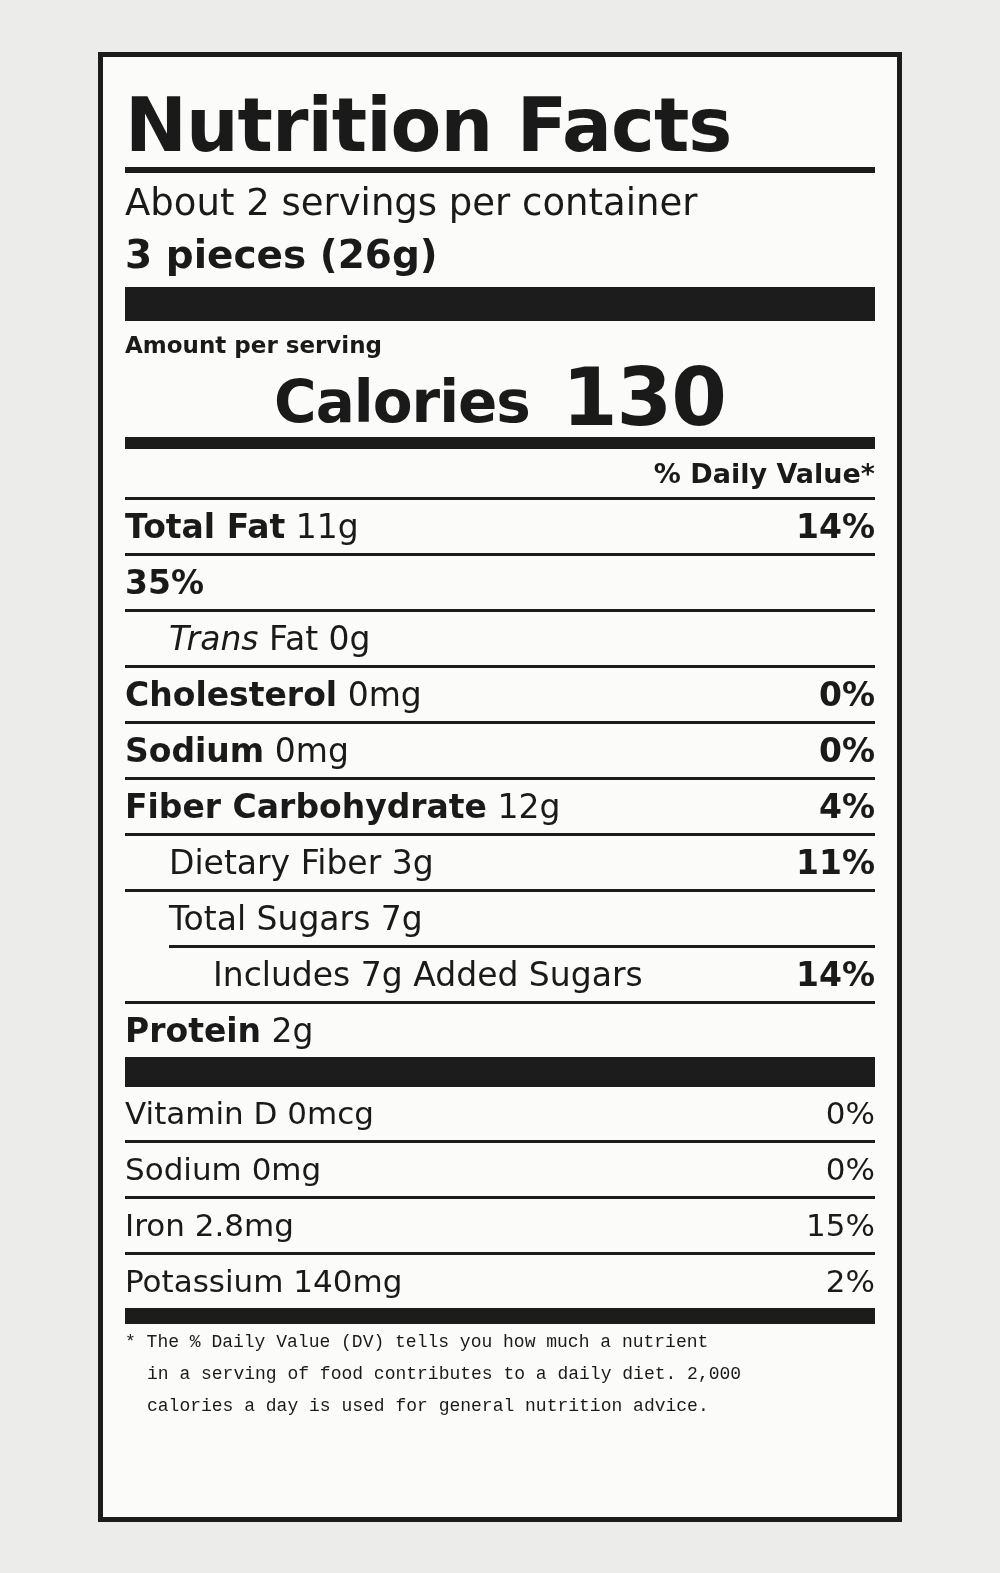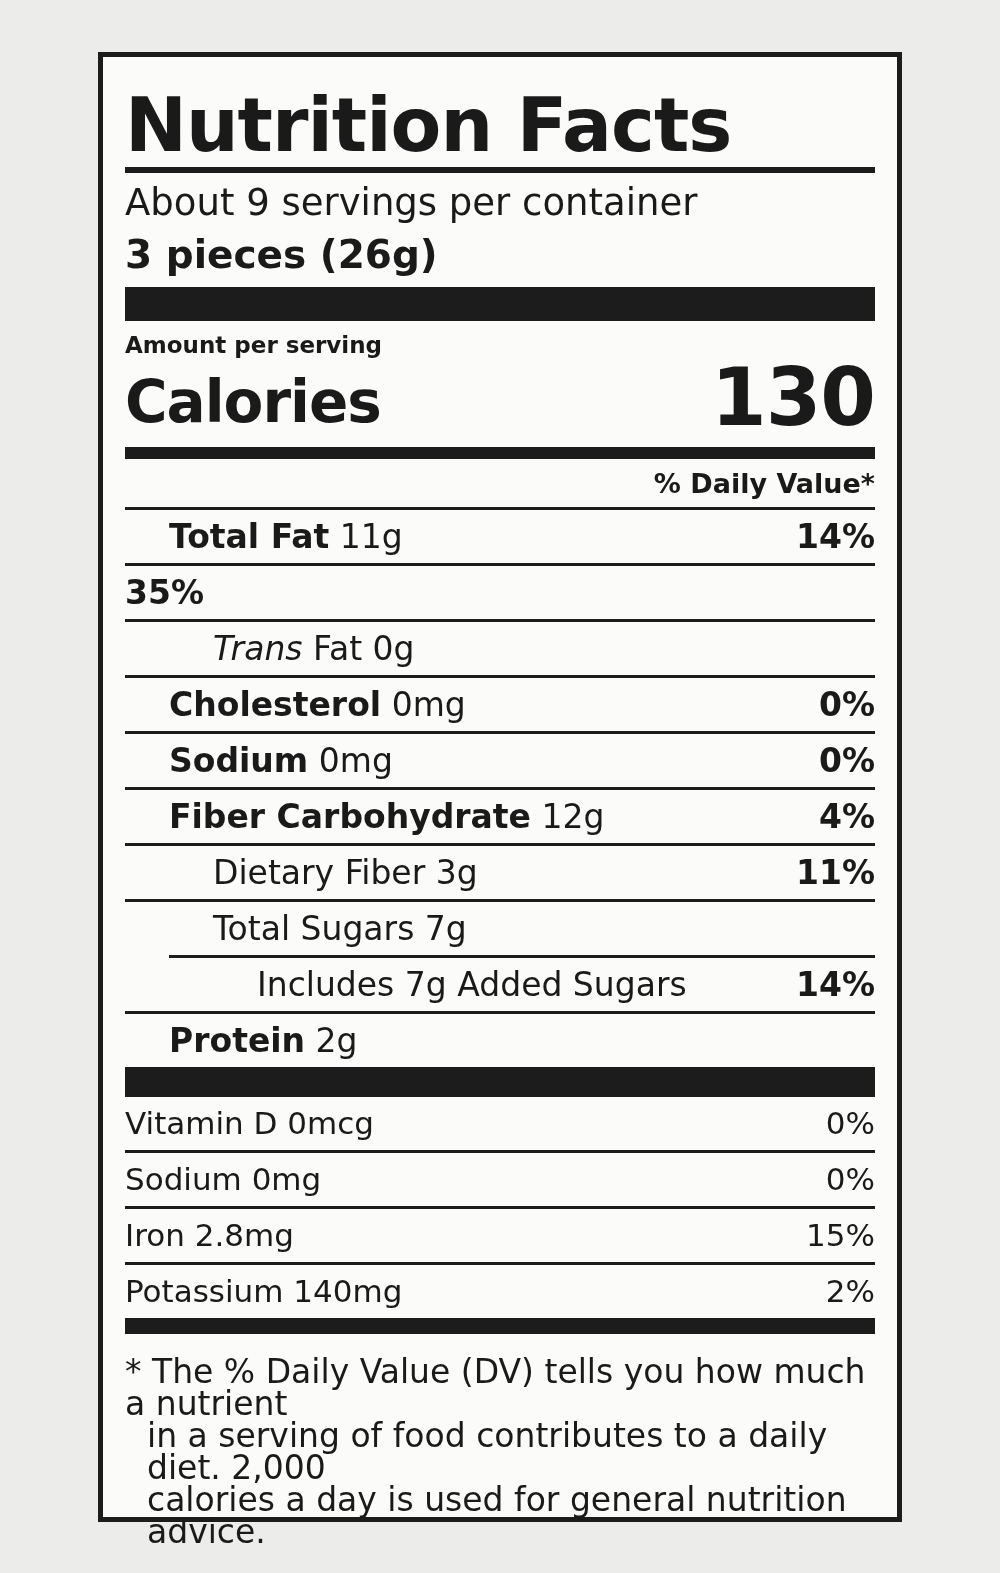--- a/index.html
+++ b/index.html
@@ -72,23 +72,23 @@
   }
 
   .amount-per {
     font-weight: bold;
     font-size: 23px;
     line-height: 32px;
     padding-top: 8px;
   }
   .calories-row {
     display: flex;
-    justify-content: space-between;
+    justify-content: center;
     align-items: flex-end;
-    padding-bottom: 12px;
+    padding-bottom: 2px;
   }
   .calories-label {
     font-weight: bold;
     font-size: 58px;
     line-height: 66px;
     letter-spacing: -1px;
   }
   .calories-value {
     font-weight: bold;
     font-size: 80px;
@@ -106,57 +106,58 @@
   }
 
   .nrow {
     display: flex;
     justify-content: space-between;
     align-items: baseline;
     font-size: 33px;
     line-height: 41px;
     padding: 6px 0 6px 0;
   }
-  .nrow .lbl { white-space: nowrap; margin-left: 44px; }
+  .nrow .lbl { white-space: nowrap; }
   .nrow .val { font-weight: bold; white-space: nowrap; }
   .b { font-weight: bold; }
   .it { font-style: italic; }
   .ind1 { padding-left: 44px; }
   .ind2 { padding-left: 88px; }
 
   .vit-row {
     display: flex;
     justify-content: space-between;
     align-items: baseline;
     font-size: 31px;
     line-height: 39px;
     padding: 7px 0 7px 0;
   }
   .vit-row .val { font-weight: normal; }
 
   .footnote {
-    font-size: 33px;
+    font-size: 18px;
     line-height: 32px;
-    padding-top: 22px;
+    padding-top: 2px;
     padding-right: 6px;
+    font-family: Liberation Mono, monospace;
   }
   .footnote .fn-line { display: block; }
   .fn-indent { padding-left: 22px; }
 </style>
 </head>
 <body>
 
 <div class="page">
   <div class="panel">
     <div class="inner">
 
       <div class="title">Nutrition Facts</div>
       <div class="rule-med"></div>
 
-      <div class="servings">About 9 servings per container</div>
+      <div class="servings">About 2 servings per container</div>
 
       <div class="serving-size-row">
         <span>3 pieces (26g)</span>
       </div>
 
       <div class="bar-black"></div>
 
       <div class="amount-per">Amount per serving</div>
 
       <div class="calories-row">

